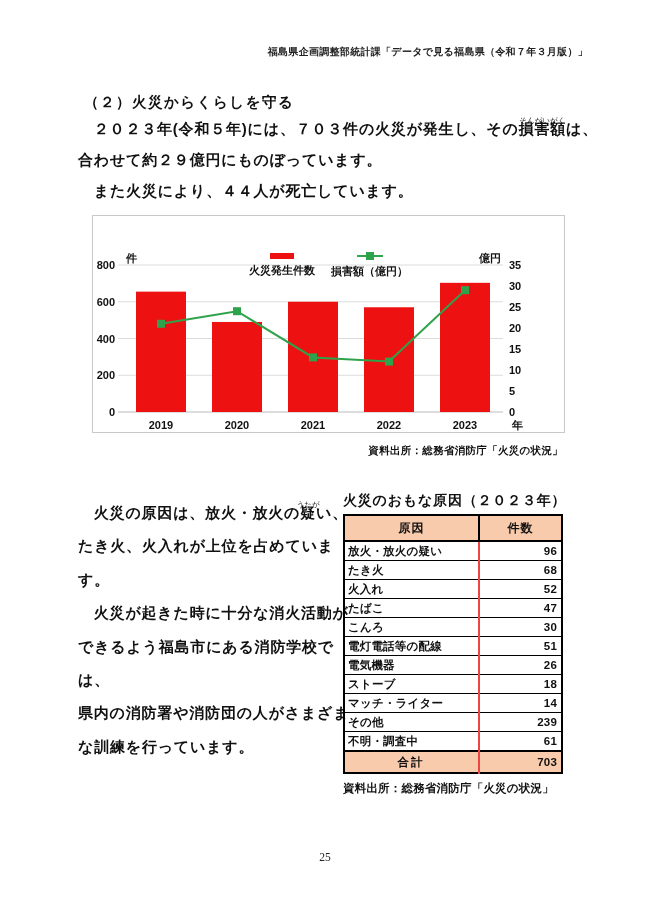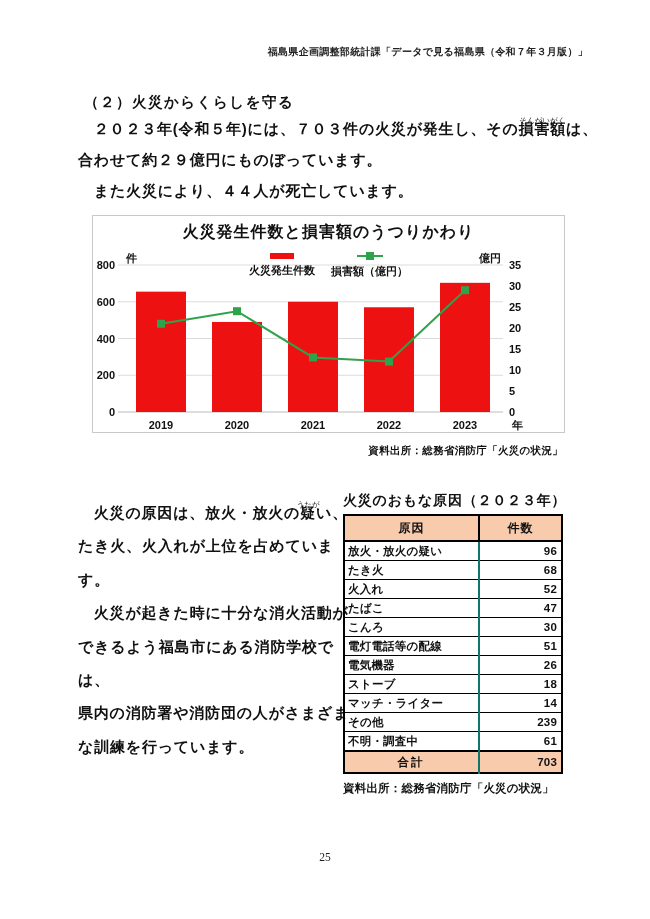--- a/index.html
+++ b/index.html
@@ -29,21 +29,21 @@
   .chart-svg{position:absolute;left:0;top:0;}
   .chart-svg text{font-family:"Liberation Sans",sans-serif;font-size:11px;font-weight:600;fill:#111;}
   .chart-source{top:444px;right:87px;font-size:10.5px;font-weight:600;letter-spacing:0.3px;}
   
   .table-panel{left:343px;top:492px;width:224px;}
   .table-title{font-size:14px;font-weight:bold;letter-spacing:0.8px;}
   table.causes{border-collapse:collapse;margin-top:4px;width:220px;border:2px solid #000;table-layout:fixed;padding-left:19px;}
   table.causes th{background:#f8cbad;border:1px solid #000;border-bottom:2px solid #000;font-size:12px;font-weight:bold;height:22px;letter-spacing:1px;}
   table.causes th:first-child{width:131px;border-right:2px solid #000;}
   table.causes td{border:1px solid #000;font-size:11.5px;font-weight:600;height:16px;padding:1px 4px 1px 3px;letter-spacing:0.2px;}
-  table.causes td.cause{border-right:2px solid #0f766e;text-align:left;}
+  table.causes td.cause{border-right:2px solid #ef4444;text-align:left;}
   table.causes td.count{text-align:right;}
   table.causes tr.total td{background:#f8cbad;border-top:2px solid #000;font-weight:bold;height:18px;}
   table.causes tr.total td.cause{text-align:center;letter-spacing:2px;}
   .table-source{margin-top:7px;font-size:11.5px;font-weight:600;letter-spacing:0.2px;}
   .page-num{left:0;top:851px;width:100%;text-align:center;font-size:11.5px;font-family:"Liberation Serif",serif;color:#222;}
 </style>
 </head>
 <body>
 
 <div class="abs doc-header">福島県企画調整部統計課「データで見る福島県（令和７年３月版）」</div>
@@ -87,21 +87,20 @@
       <rect x="216" y="137.4" width="8" height="8" fill="#2fa24c"></rect>
       <rect x="292" y="141.6" width="8" height="8" fill="#2fa24c"></rect>
       <rect x="368" y="70.19999999999999" width="8" height="8" fill="#2fa24c"></rect>
       <text x="68" y="213" text-anchor="middle">2019</text>
       <text x="144" y="213" text-anchor="middle">2020</text>
       <text x="220" y="213" text-anchor="middle">2021</text>
       <text x="296" y="213" text-anchor="middle">2022</text>
       <text x="372" y="213" text-anchor="middle">2023</text>
       <text x="419" y="213">年</text>
     </svg>
-  <div class="chart-title">火災発生件数と損害額のうつりかわり</div>
   <div class="unit-label unit-left">件</div>
   <div class="unit-label unit-right">億円</div>
   <div class="chart-legend">
     <span class="legend-item">
       <span class="swatch-bar" id="swatch-bar" style="background: rgb(238, 17, 17);"></span>
       <span>火災発生件数</span>
     </span>
     <span class="legend-item">
       <span class="swatch-line">
           <span class="ln" id="swatch-ln" style="background: rgb(47, 162, 76);"></span>

